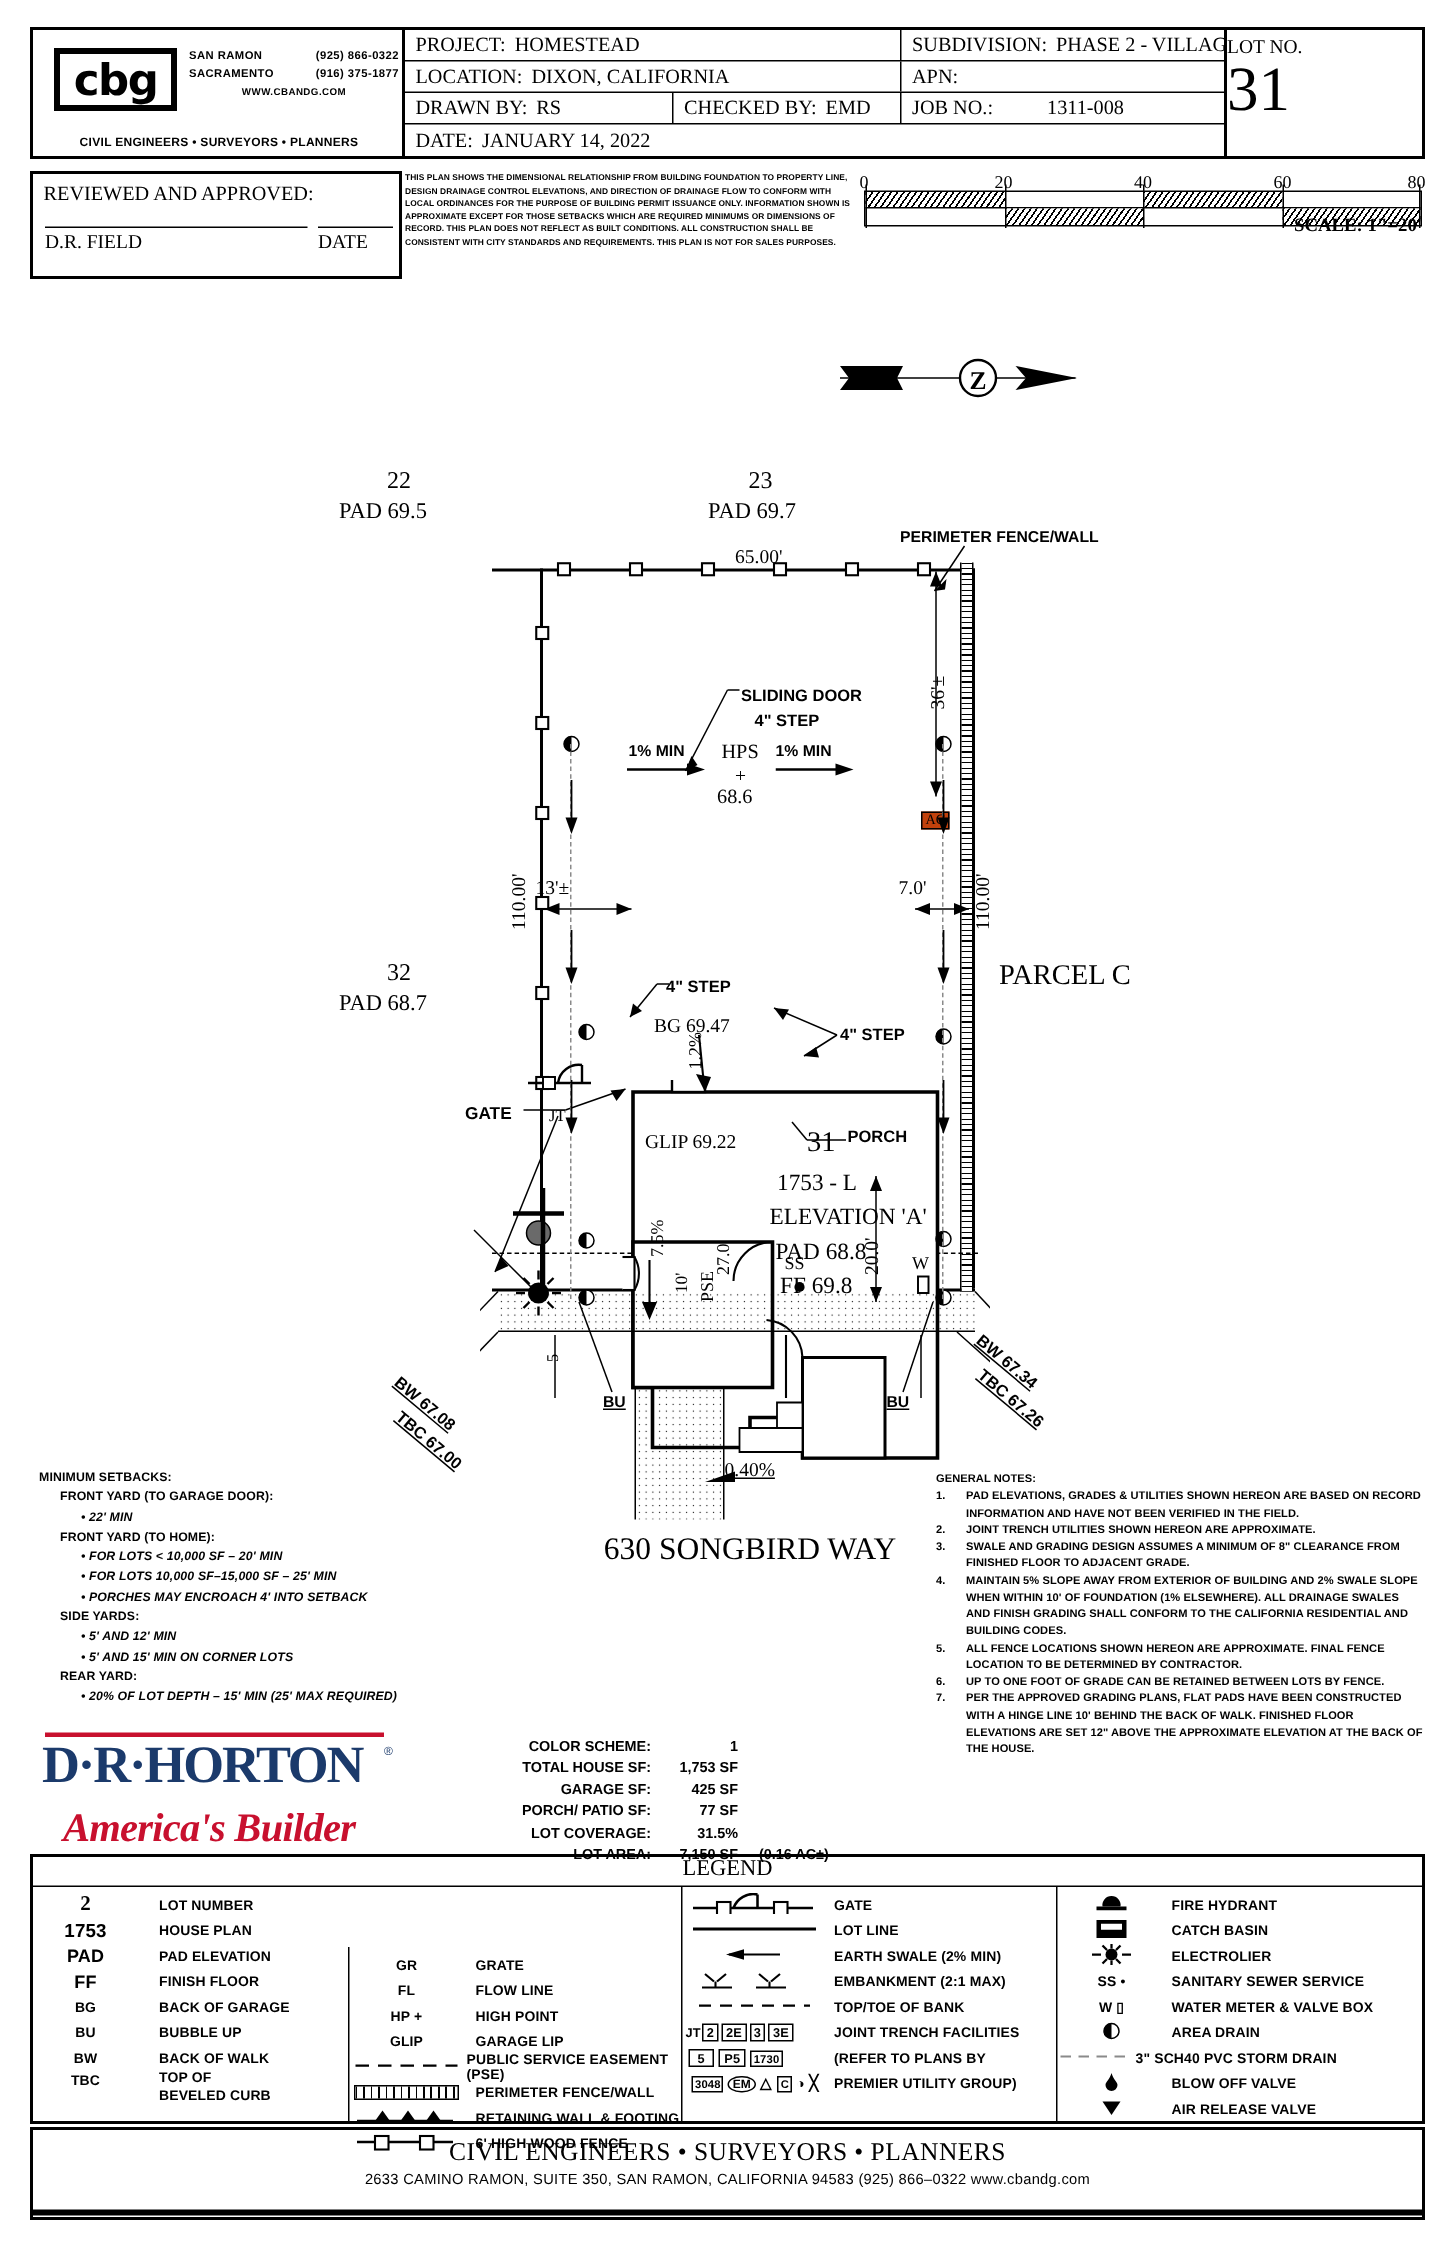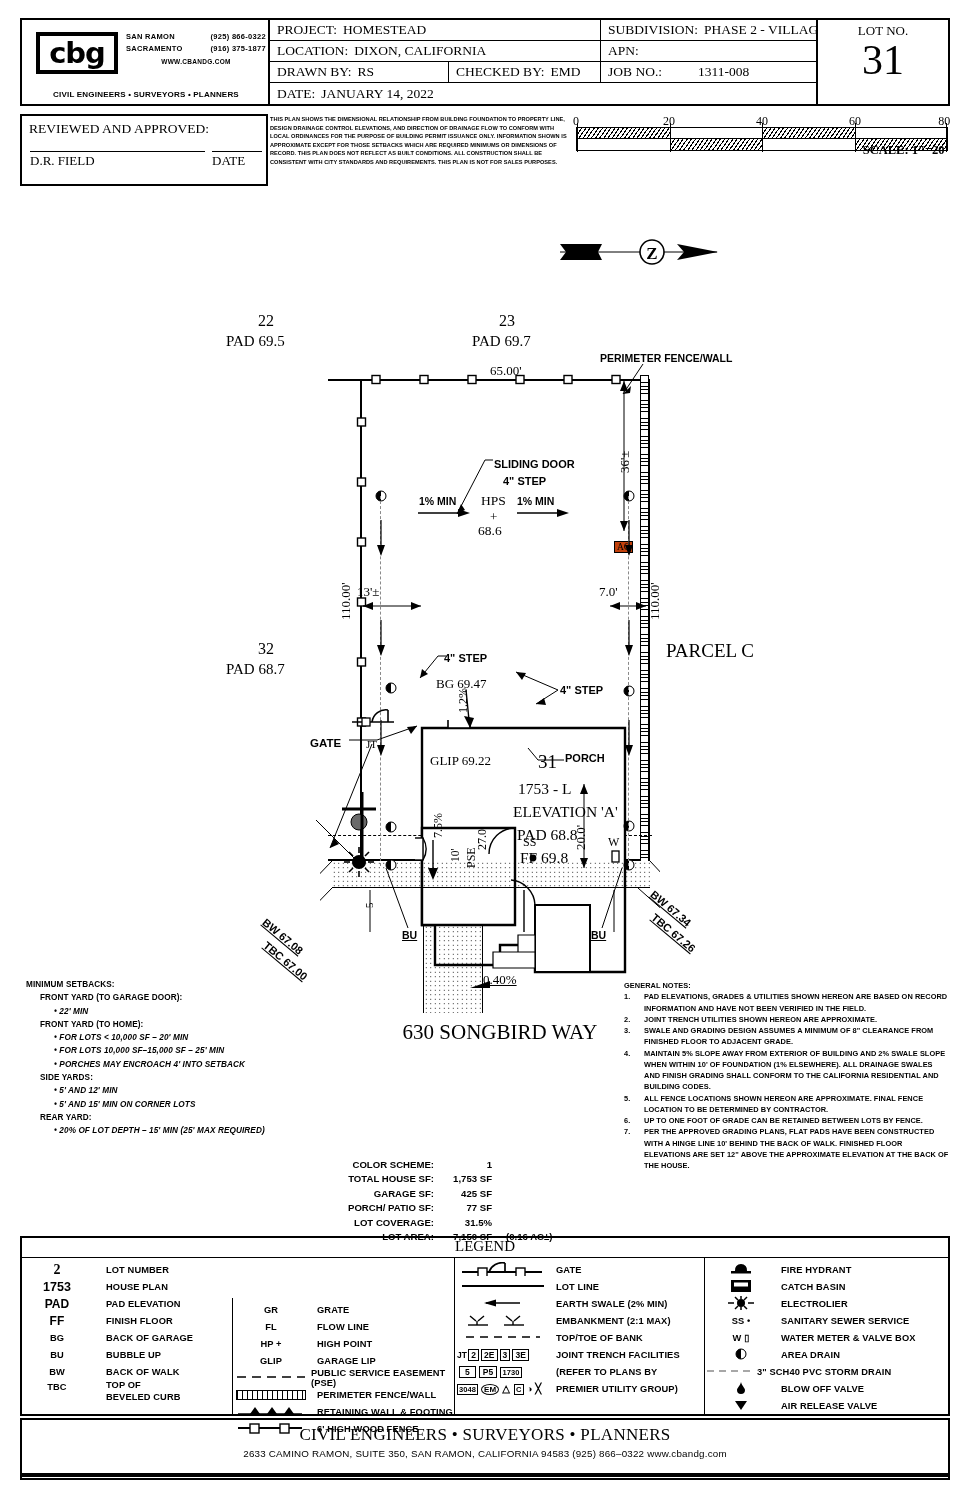--- a/index.html
+++ b/index.html
@@ -24,21 +24,21 @@
   .cbg-web { text-align:center; font-size:6.5px; margin-top:1px; }
   .cbg-tag { position:absolute; left:0; bottom:5px; width:248px; text-align:center; font-size:8px; font-weight:bold; letter-spacing:.2px; }
 
   .tb-mid { position:absolute; left:248px; top:0; width:546px; height:84px; }
   .tbrow { display:flex; height:21px; border-bottom:1.5px solid #000; }
   .tbrow:last-child { border-bottom:none; }
   .tbc { padding-left:7px; display:flex; align-items:center; font-family:"Liberation Serif", serif; font-size:13.5px; white-space:nowrap; overflow:hidden; }
   .tbc .k { margin-right:6px; }
   .tb-sep { border-left:1.5px solid #000; }
 
-  .tb-lot { position:absolute; left:794px; top:0; width:132px; height:84px; border-left:2px solid #000; text-align:center; }
+  .tb-lot { position:absolute; left:794px; top:0; width:132px; height:84px; border-left:2px solid #000; text-align:left; }
   .tb-lot .lbl { font-family:"Liberation Serif", serif; font-size:13px; margin-top:3px; }
   .tb-lot .num { font-family:"Liberation Serif", serif; font-size:42px; line-height:.95; margin-top:2px; }
 
   .tb-lower { position:absolute; left:0; top:96px; width:930px; height:80px; }
   .tb-appr { position:absolute; left:0; top:0; width:248px; height:72px; border:2px solid #000; }
   .tb-appr .rv { position:absolute; left:7px; top:5px; font-family:"Liberation Serif", serif; font-size:13.5px; }
   .tb-appr .ln1 { position:absolute; left:8px; top:35px; width:175px; border-top:1.4px solid #000; }
   .tb-appr .ln2 { position:absolute; left:190px; top:35px; width:50px; border-top:1.4px solid #000; }
   .tb-appr .n1 { position:absolute; left:8px; top:37px; font-family:"Liberation Serif", serif; font-size:13px; }
   .tb-appr .n2 { position:absolute; left:190px; top:37px; font-family:"Liberation Serif", serif; font-size:13px; }
@@ -620,20 +620,26 @@
     <div class="gn-row">
         <div class="gn-num">6.</div>
         <div class="gn-txt">UP TO ONE FOOT OF GRADE CAN BE RETAINED BETWEEN LOTS BY FENCE.</div>
       </div>
     <div class="gn-row">
         <div class="gn-num">7.</div>
         <div class="gn-txt">PER THE APPROVED GRADING PLANS, FLAT PADS HAVE BEEN CONSTRUCTED WITH A HINGE LINE 10' BEHIND THE BACK OF WALK.  FINISHED FLOOR ELEVATIONS ARE SET 12" ABOVE THE APPROXIMATE ELEVATION AT THE BACK OF THE HOUSE.</div>
       </div>
   </div>
 
+  <div class="drh">
+    <div class="bar"></div>
+    <div class="n1">D·R·HORTON</div>
+    <div class="reg">®</div>
+    <div class="n2">America's Builder</div>
+  </div>
 
   <div class="stats">
     <div class="row">
         <div class="k">COLOR SCHEME:</div>
         <div class="v">1</div>
         <div class="x"></div>
       </div>
     <div class="row">
         <div class="k">TOTAL HOUSE SF:</div>
         <div class="v">1,753 SF</div>
@@ -810,21 +816,21 @@
           </div>
           <div class="ltxt">JOINT TRENCH FACILITIES</div>
         </div>
         <div class="lrow">
           <div class="lsym" style="width:95px;text-align:left;padding-left:4px">
             <span style="border:1.2px solid #000;font-size:8.5px;padding:0 5px">5</span><span style="border:1.2px solid #000;font-size:8.5px;padding:0 3px;margin-left:3px">P5</span><span style="border:1.2px solid #000;font-size:7.5px;padding:0 1px;margin-left:3px">1730</span>
           </div>
           <div class="ltxt">(REFER TO PLANS BY</div>
         </div>
         <div class="lrow">
-          <div class="lsym" style="width:95px;text-align:left;padding-left:2px">
+          <div class="lsym" style="width:95px;text-align:center;padding-left:2px">
             <span style="border:1.2px solid #000;font-size:7.5px;padding:0 1px">3048</span><span style="border:1.2px solid #000;border-radius:50%;font-size:8px;padding:0 2px;margin-left:3px">EM</span><span style="margin-left:3px;font-size:10px">△</span><span style="border:1.1px solid #000;font-size:7.5px;padding:0 1px;margin-left:4px">C</span><span style="margin-left:3px;font-size:9px">◑</span><span style="margin-left:3px;font-size:10px">╳</span>
           </div>
           <div class="ltxt">PREMIER UTILITY GROUP)</div>
         </div>
       </div>
 
       <div class="lcol c4">
         <div class="lrow">
           <div class="lsym"><svg width="36" height="14">
                 <path d="M18,2 A6,6 0 0,1 24,9 L12,9 A6,6 0 0,1 18,2 Z" fill="#000"></path>

